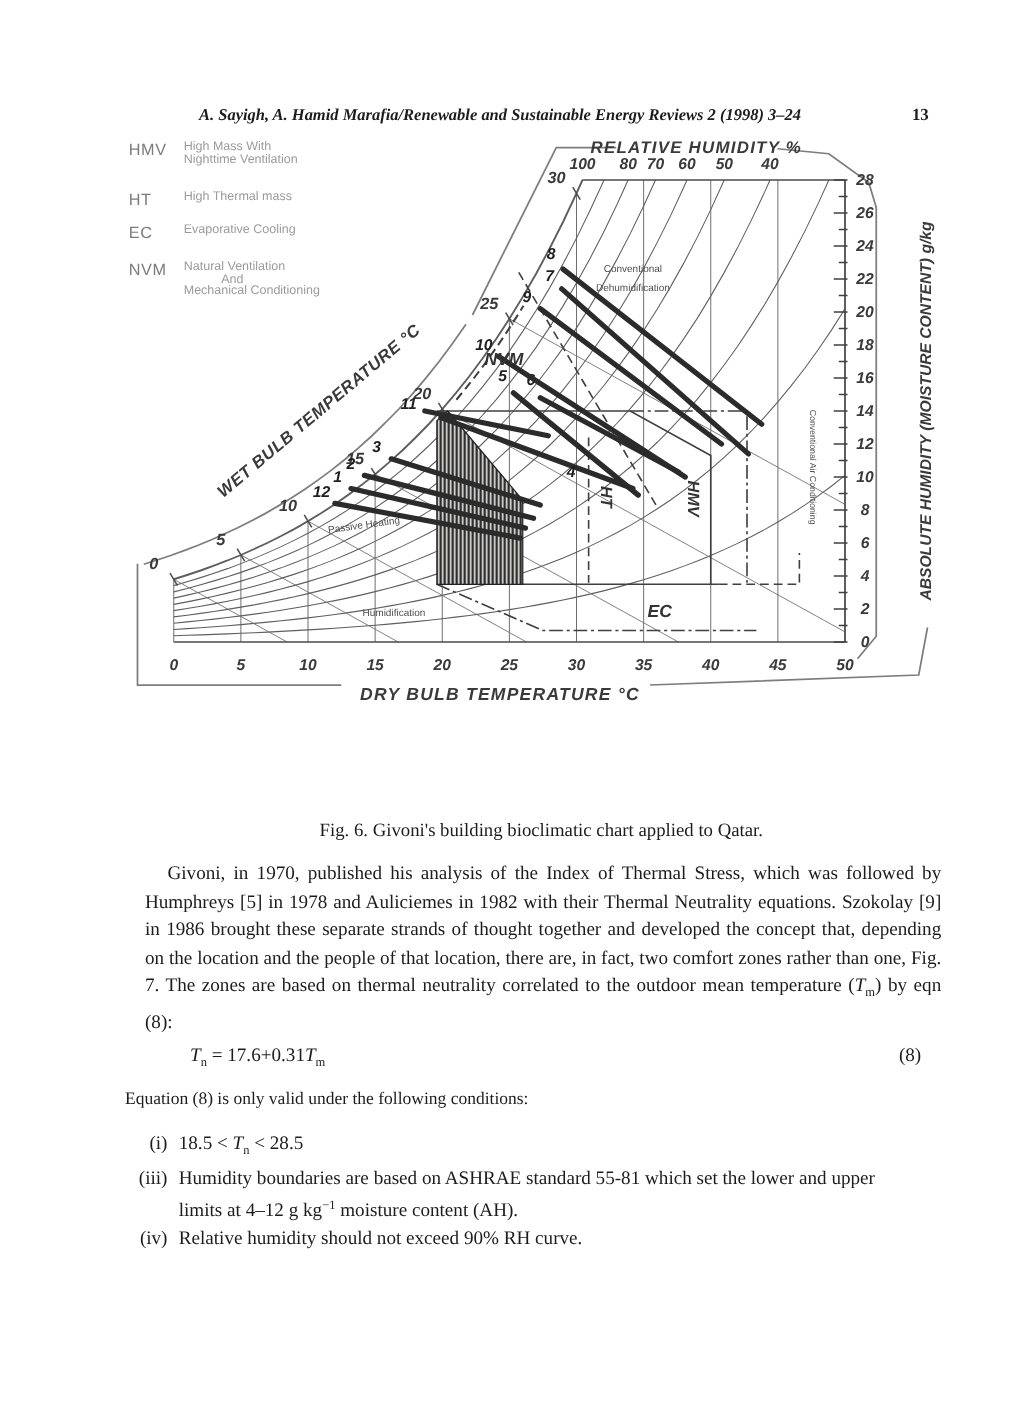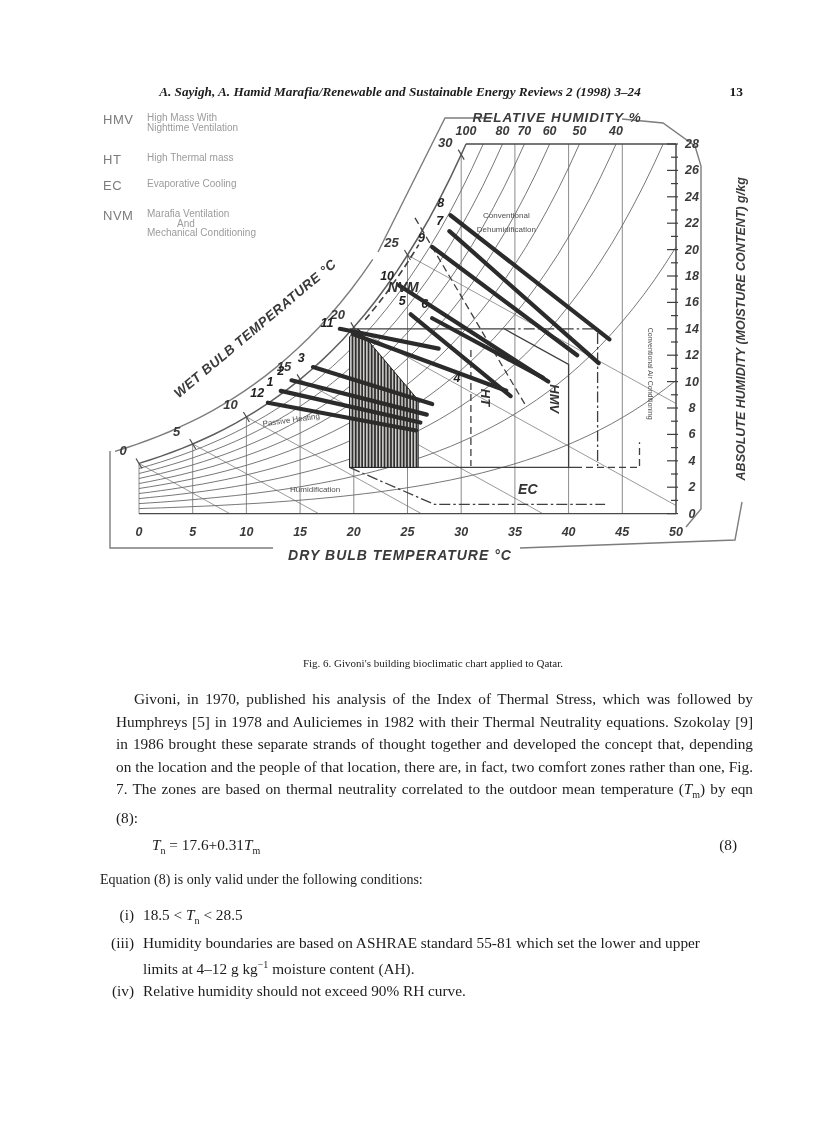--- a/index.html
+++ b/index.html
@@ -12,21 +12,21 @@
   .header .pn{position:absolute;right:2px;font-style:normal;font-size:13.5px;margin-left:19px;}
   
   .figure{position:absolute;top:104px;left:95px;width:676px;height:462px;}
   .figure svg{position:absolute;left:0;top:0;}
   .legend{position:absolute;left:0;top:0;width:230px;font-family:"Liberation Sans",sans-serif;}
   .legend-item{position:absolute;left:8px;display:flex;}
   .legend-item .abbr{width:44px;font-size:13px;color:#7c7c7c;letter-spacing:.5px;flex:none;}
   .legend-item .desc{font-size:10px;line-height:9.5px;color:#9b9b9b;padding-top:1px;}
   .li-0{top:8px;} .li-1{top:48px;} .li-2{top:74px;} .li-3{top:104px;}
   .li-3 .desc div:nth-child(2){padding-left:30px;}
-  .caption{position:absolute;top:553px;left:0;width:100%;text-align:center;font-size:11px;}
+  .caption{position:absolute;top:553px;left:0;width:100%;text-align:center;font-size:15px;}
   
   .section{position:absolute;top:634px;left:100px;font-size:15.3px;}
   .section .num{margin-right:10px;}
   .section .ttl{font-style:italic;}
   .body-par{position:absolute;top:672px;left:100px;width:637px;font-size:15.3px;
             line-height:22.5px;text-align:justify;text-indent:18px;margin:16px;}
   .body-par i, .cond i, .eq i{font-style:italic;}
   sub{font-size:10px;} sup{font-size:10px;}
   .eq-row{position:absolute;top:836px;left:100px;width:637px;font-size:15.3px;}
   .eq-row .eq{padding-left:52px;text-align:center;}
@@ -228,21 +228,21 @@
       </div>
       <div class="legend-item li-2">
         <span class="abbr">EC</span>
         <span class="desc">
           <div>Evaporative Cooling</div>
         </span>
       </div>
       <div class="legend-item li-3">
         <span class="abbr">NVM</span>
         <span class="desc">
-          <div>Marafia Ventilation</div>
+          <div>Natural Ventilation</div>
           <div>And</div>
           <div>Mechanical Conditioning</div>
         </span>
       </div>
     </div>
     <div class="caption">Fig. 6. Givoni's building bioclimatic chart applied to Qatar.</div>
   </div>
 
 
   <p class="body-par"><span>Givoni, in 1970, published his analysis of the Index of Thermal Stress, which was followed by Humphreys [5] in 1978 and Auliciemes in 1982 with their Thermal Neutrality equations. Szokolay [9] in 1986 brought these separate strands of thought together and developed the concept that, depending on the location and the people of that location, there are, in fact, two comfort zones rather than one, Fig. 7. The zones are based on thermal neutrality correlated to the outdoor mean temperature (</span><i>T</i><sub>m</sub><span>) by eqn (8):</span></p>

